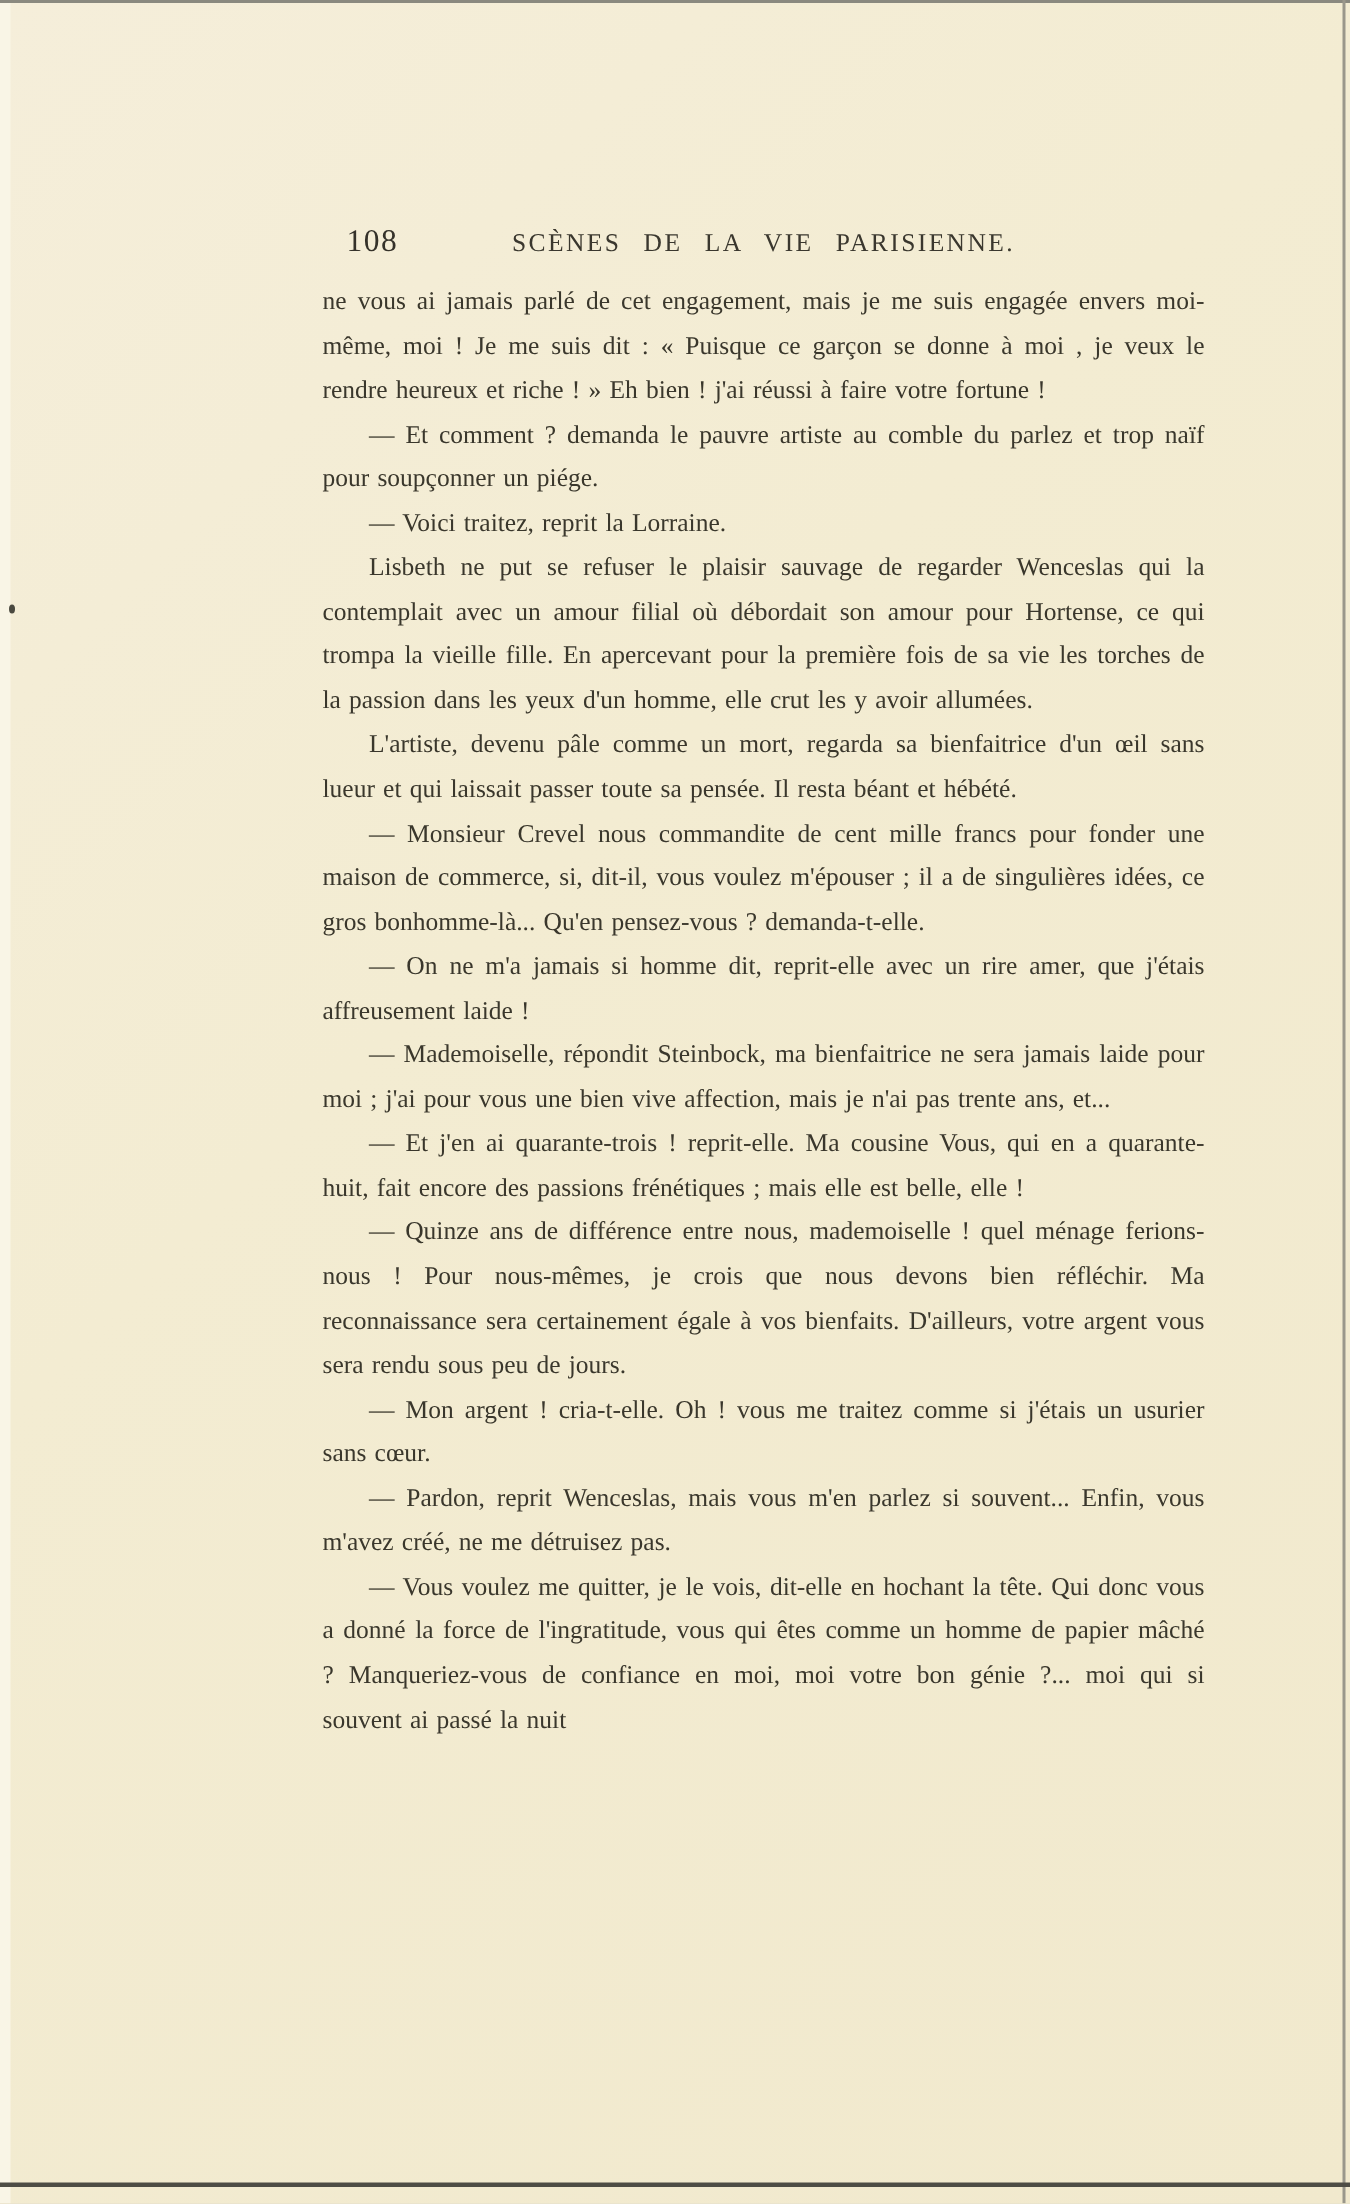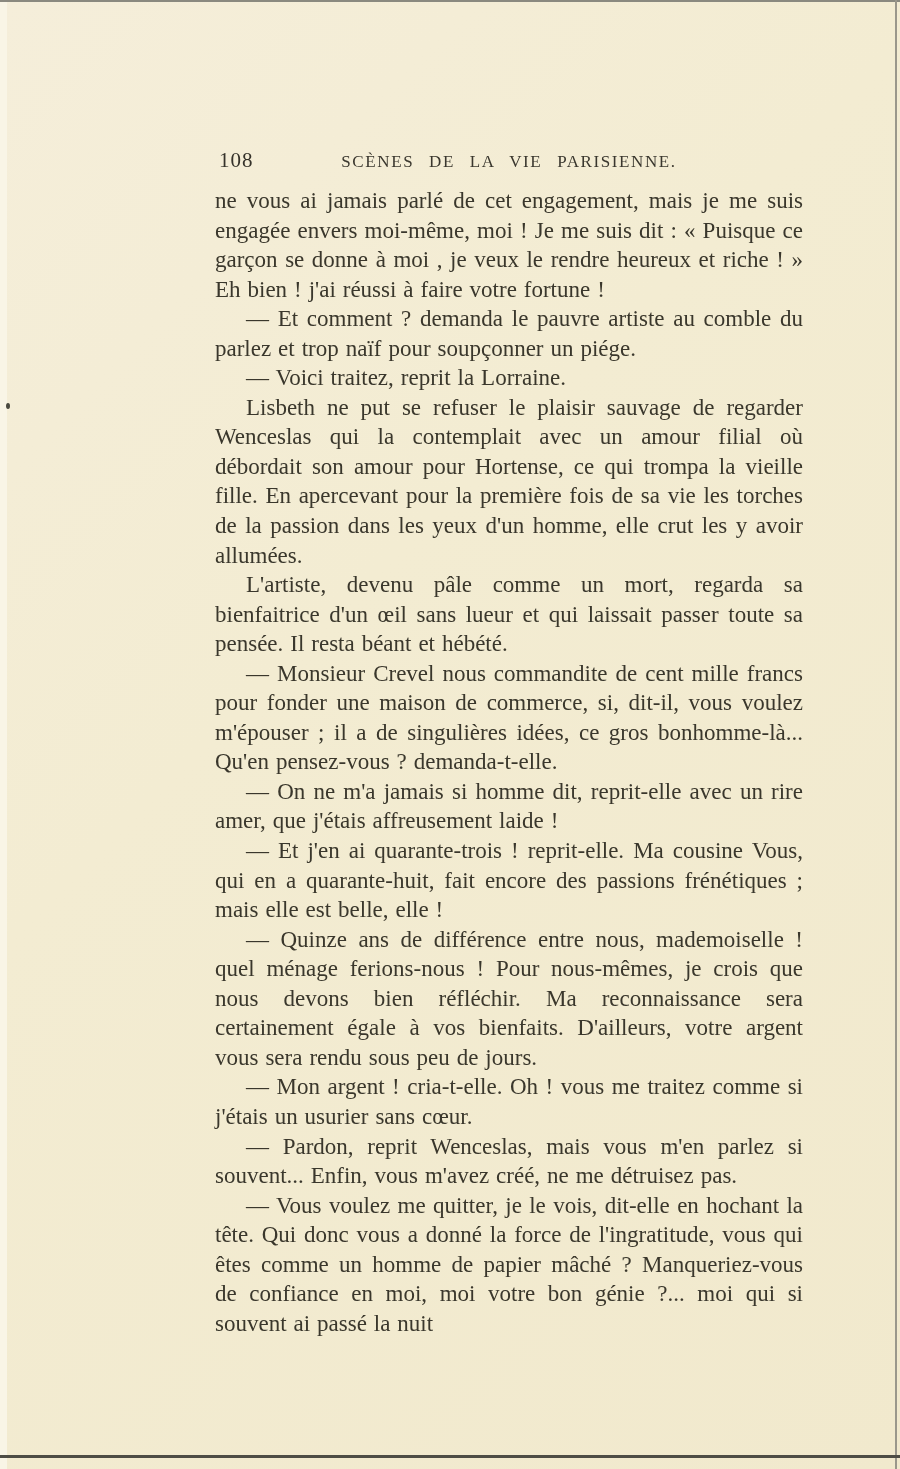--- a/index.html
+++ b/index.html
@@ -58,39 +58,39 @@
     width: 588px;
     color: #363327;
   }
   .header-row {
     position: relative;
     width: 100%;
     height: 34px;
   }
   .page-number {
     position: absolute;
-    left: 4px;
+    left: 16px;
     top: 2px;
     font-size: 21px;
     letter-spacing: 1px;
     color: #35322a;
   }
   .running-title {
     display: block;
     text-align: center;
     padding-top: 6px;
     font-size: 17px;
     letter-spacing: 1.6px;
     word-spacing: 9px;
     color: #3a372e;
   }
   .text-block {
     margin-top: 6px;
     text-align: justify;
-    font-size: 23px;
+    font-size: 17px;
     line-height: 29.55px;
     word-spacing: 1.2px;
     color: #3a372c;
   }
   .text-block p {
     margin: 0;
     text-indent: 31px;
   }
   .text-block p.no-indent {
     text-indent: 0;
@@ -113,20 +113,21 @@
     </div>
 
     <div class="text-block">
       <p class="no-indent">ne vous ai jamais parlé de cet engagement, mais je me suis engagée envers moi-même, moi ! Je me suis dit : « Puisque ce garçon se donne à moi , je veux le rendre heureux et riche ! » Eh bien ! j'ai réussi à faire votre fortune !</p>
       <p>— Et comment ? demanda le pauvre artiste au comble du parlez et trop naïf pour soupçonner un piége.</p>
       <p>— Voici traitez, reprit la Lorraine.</p>
       <p>Lisbeth ne put se refuser le plaisir sauvage de regarder Wenceslas qui la contemplait avec un amour filial où débordait son amour pour Hortense, ce qui trompa la vieille fille. En apercevant pour la première fois de sa vie les torches de la passion dans les yeux d'un homme, elle crut les y avoir allumées.</p>
       <p>L'artiste, devenu pâle comme un mort, regarda sa bienfaitrice d'un œil sans lueur et qui laissait passer toute sa pensée. Il resta béant et hébété.</p>
       <p>— Monsieur Crevel nous commandite de cent mille francs pour fonder une maison de commerce, si, dit-il, vous voulez m'épouser ; il a de singulières idées, ce gros bonhomme-là... Qu'en pensez-vous ? demanda-t-elle.</p>
       <p>— On ne m'a jamais si homme dit, reprit-elle avec un rire amer, que j'étais affreusement laide !</p>
+      <p>— Mademoiselle, répondit Steinbock, ma bienfaitrice ne sera jamais laide pour moi ; j'ai pour vous une bien vive affection, mais je n'ai pas trente ans, et...</p>
       <p>— Et j'en ai quarante-trois ! reprit-elle. Ma cousine Vous, qui en a quarante-huit, fait encore des passions frénétiques ; mais elle est belle, elle !</p>
       <p>— Quinze ans de différence entre nous, mademoiselle ! quel ménage ferions-nous ! Pour nous-mêmes, je crois que nous devons bien réfléchir. Ma reconnaissance sera certainement égale à vos bienfaits. D'ailleurs, votre argent vous sera rendu sous peu de jours.</p>
       <p>— Mon argent ! cria-t-elle. Oh ! vous me traitez comme si j'étais un usurier sans cœur.</p>
       <p>— Pardon, reprit Wenceslas, mais vous m'en parlez si souvent... Enfin, vous m'avez créé, ne me détruisez pas.</p>
       <p>— Vous voulez me quitter, je le vois, dit-elle en hochant la tête. Qui donc vous a donné la force de l'ingratitude, vous qui êtes comme un homme de papier mâché ? Manqueriez-vous de confiance en moi, moi votre bon génie ?... moi qui si souvent ai passé la nuit</p>
     </div>
   </div>
 </div>
 
 </body></html>

